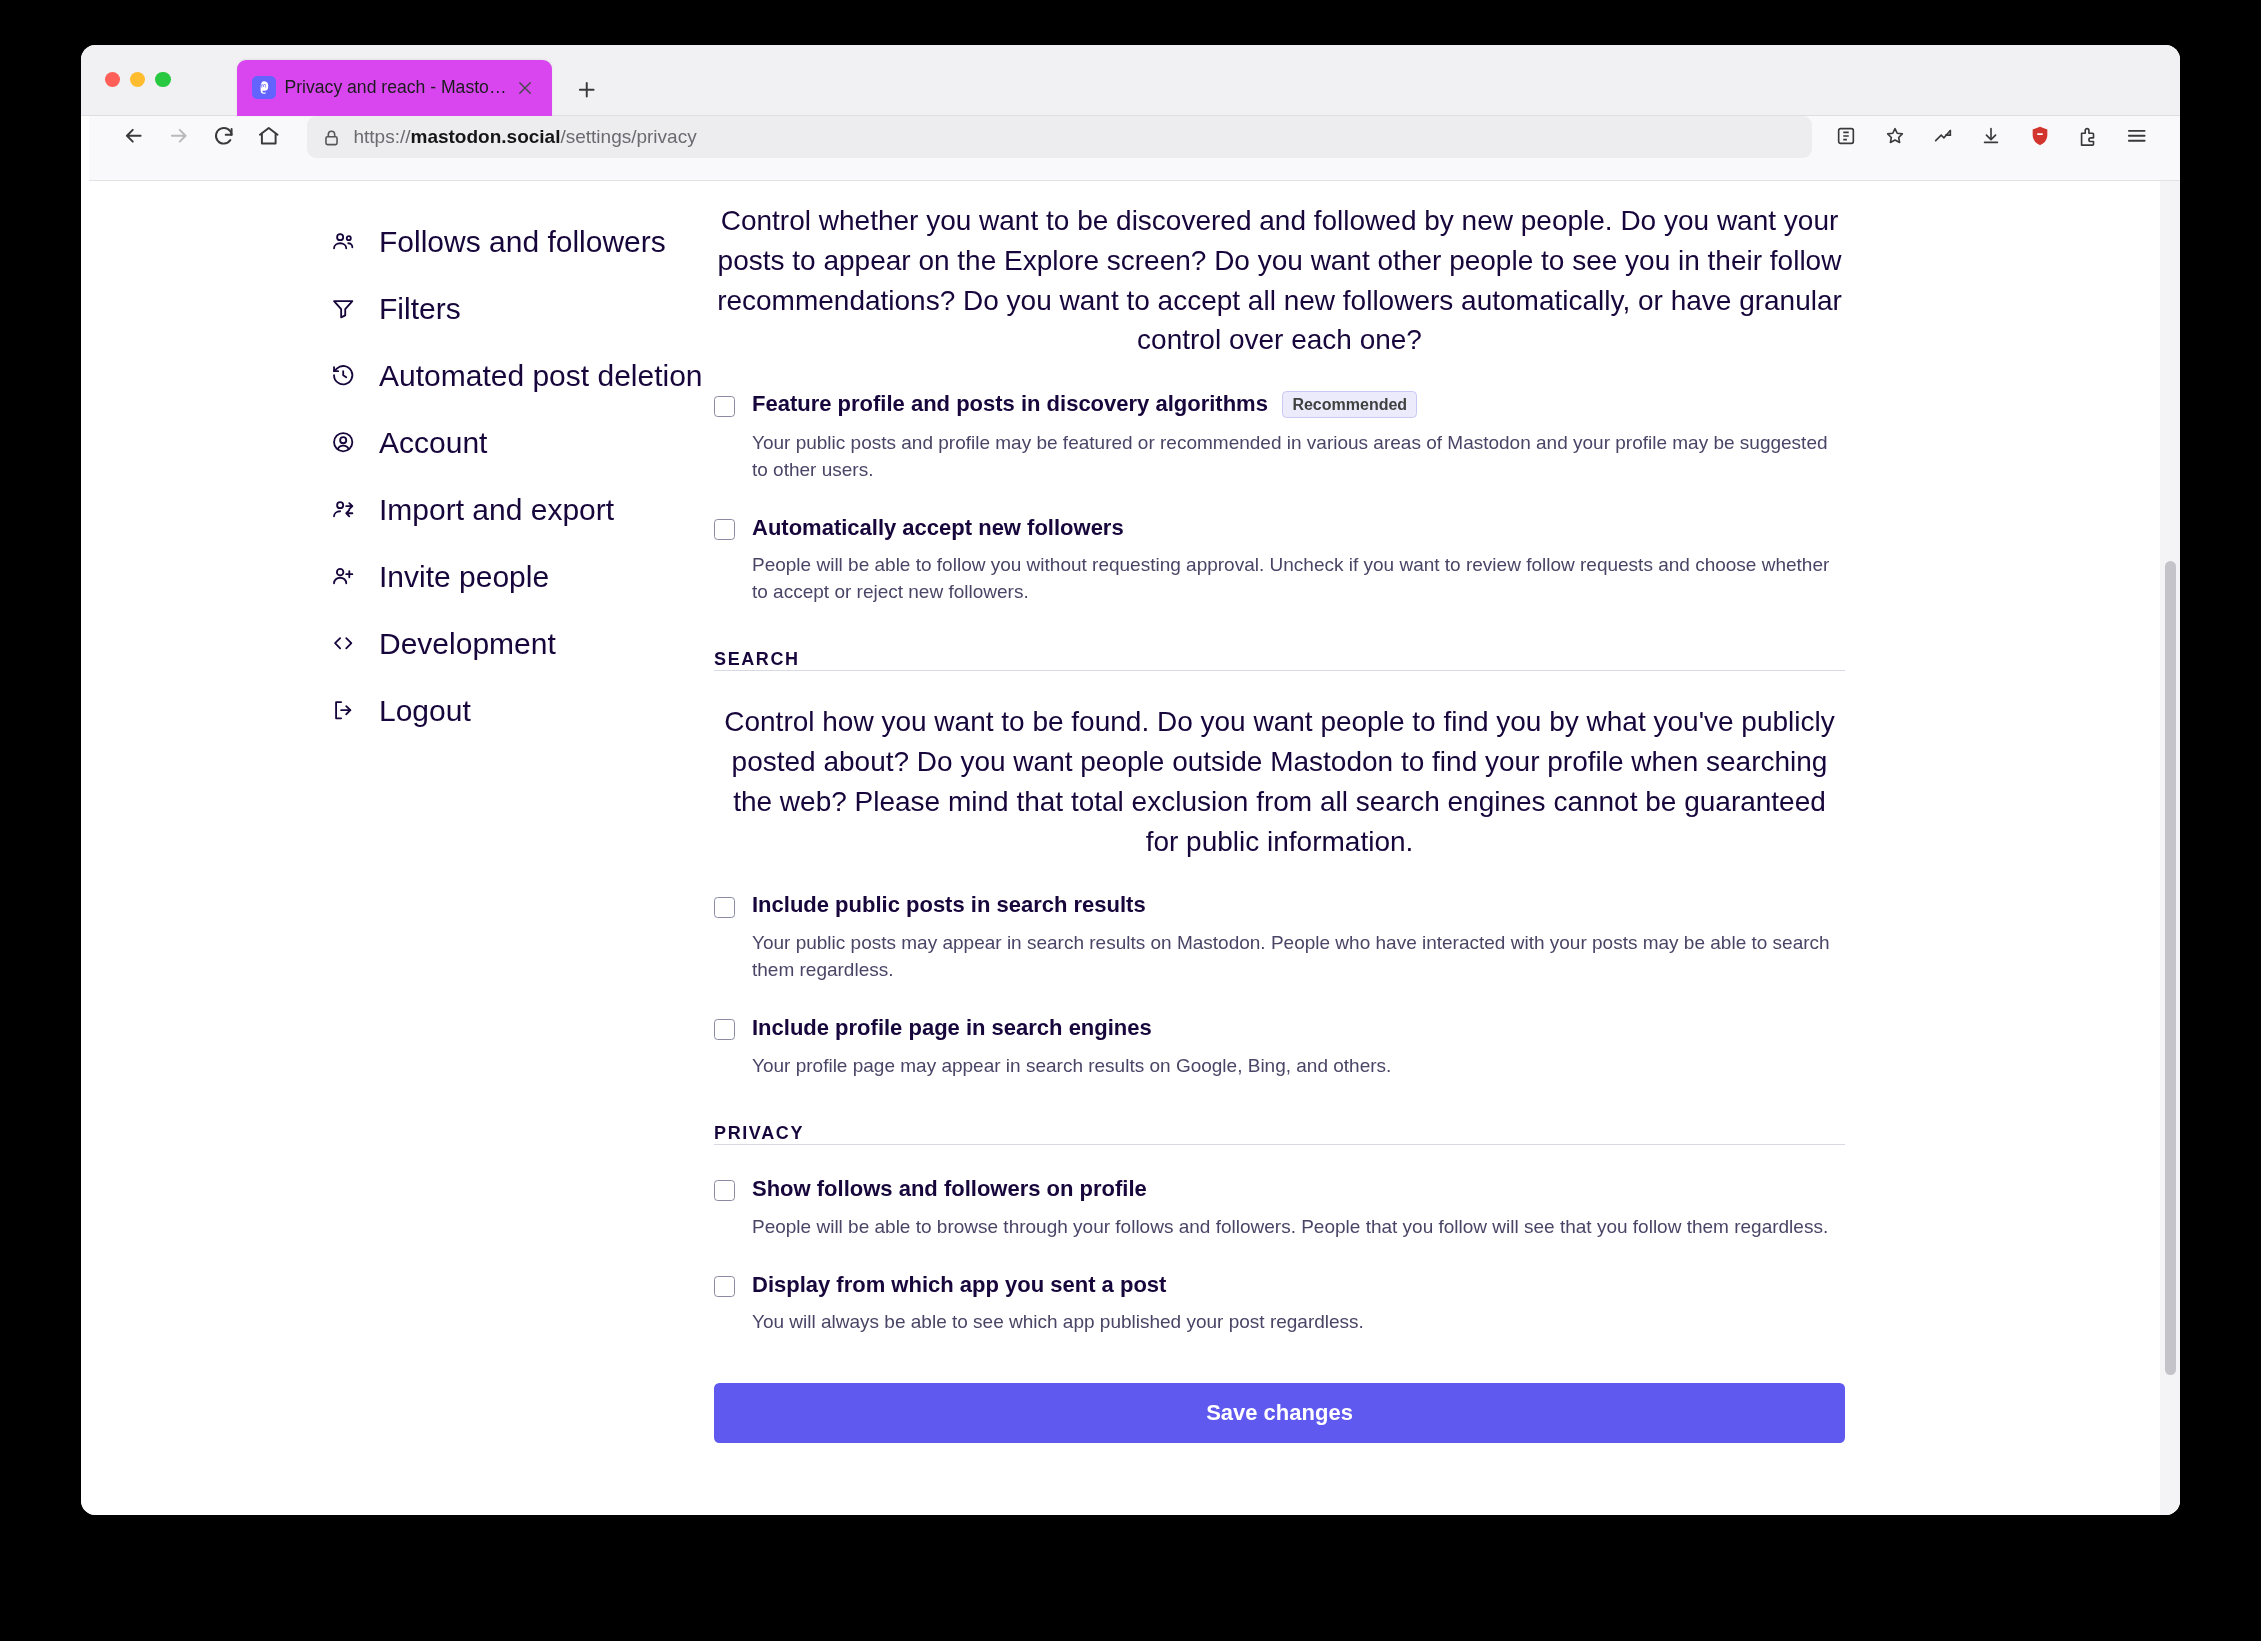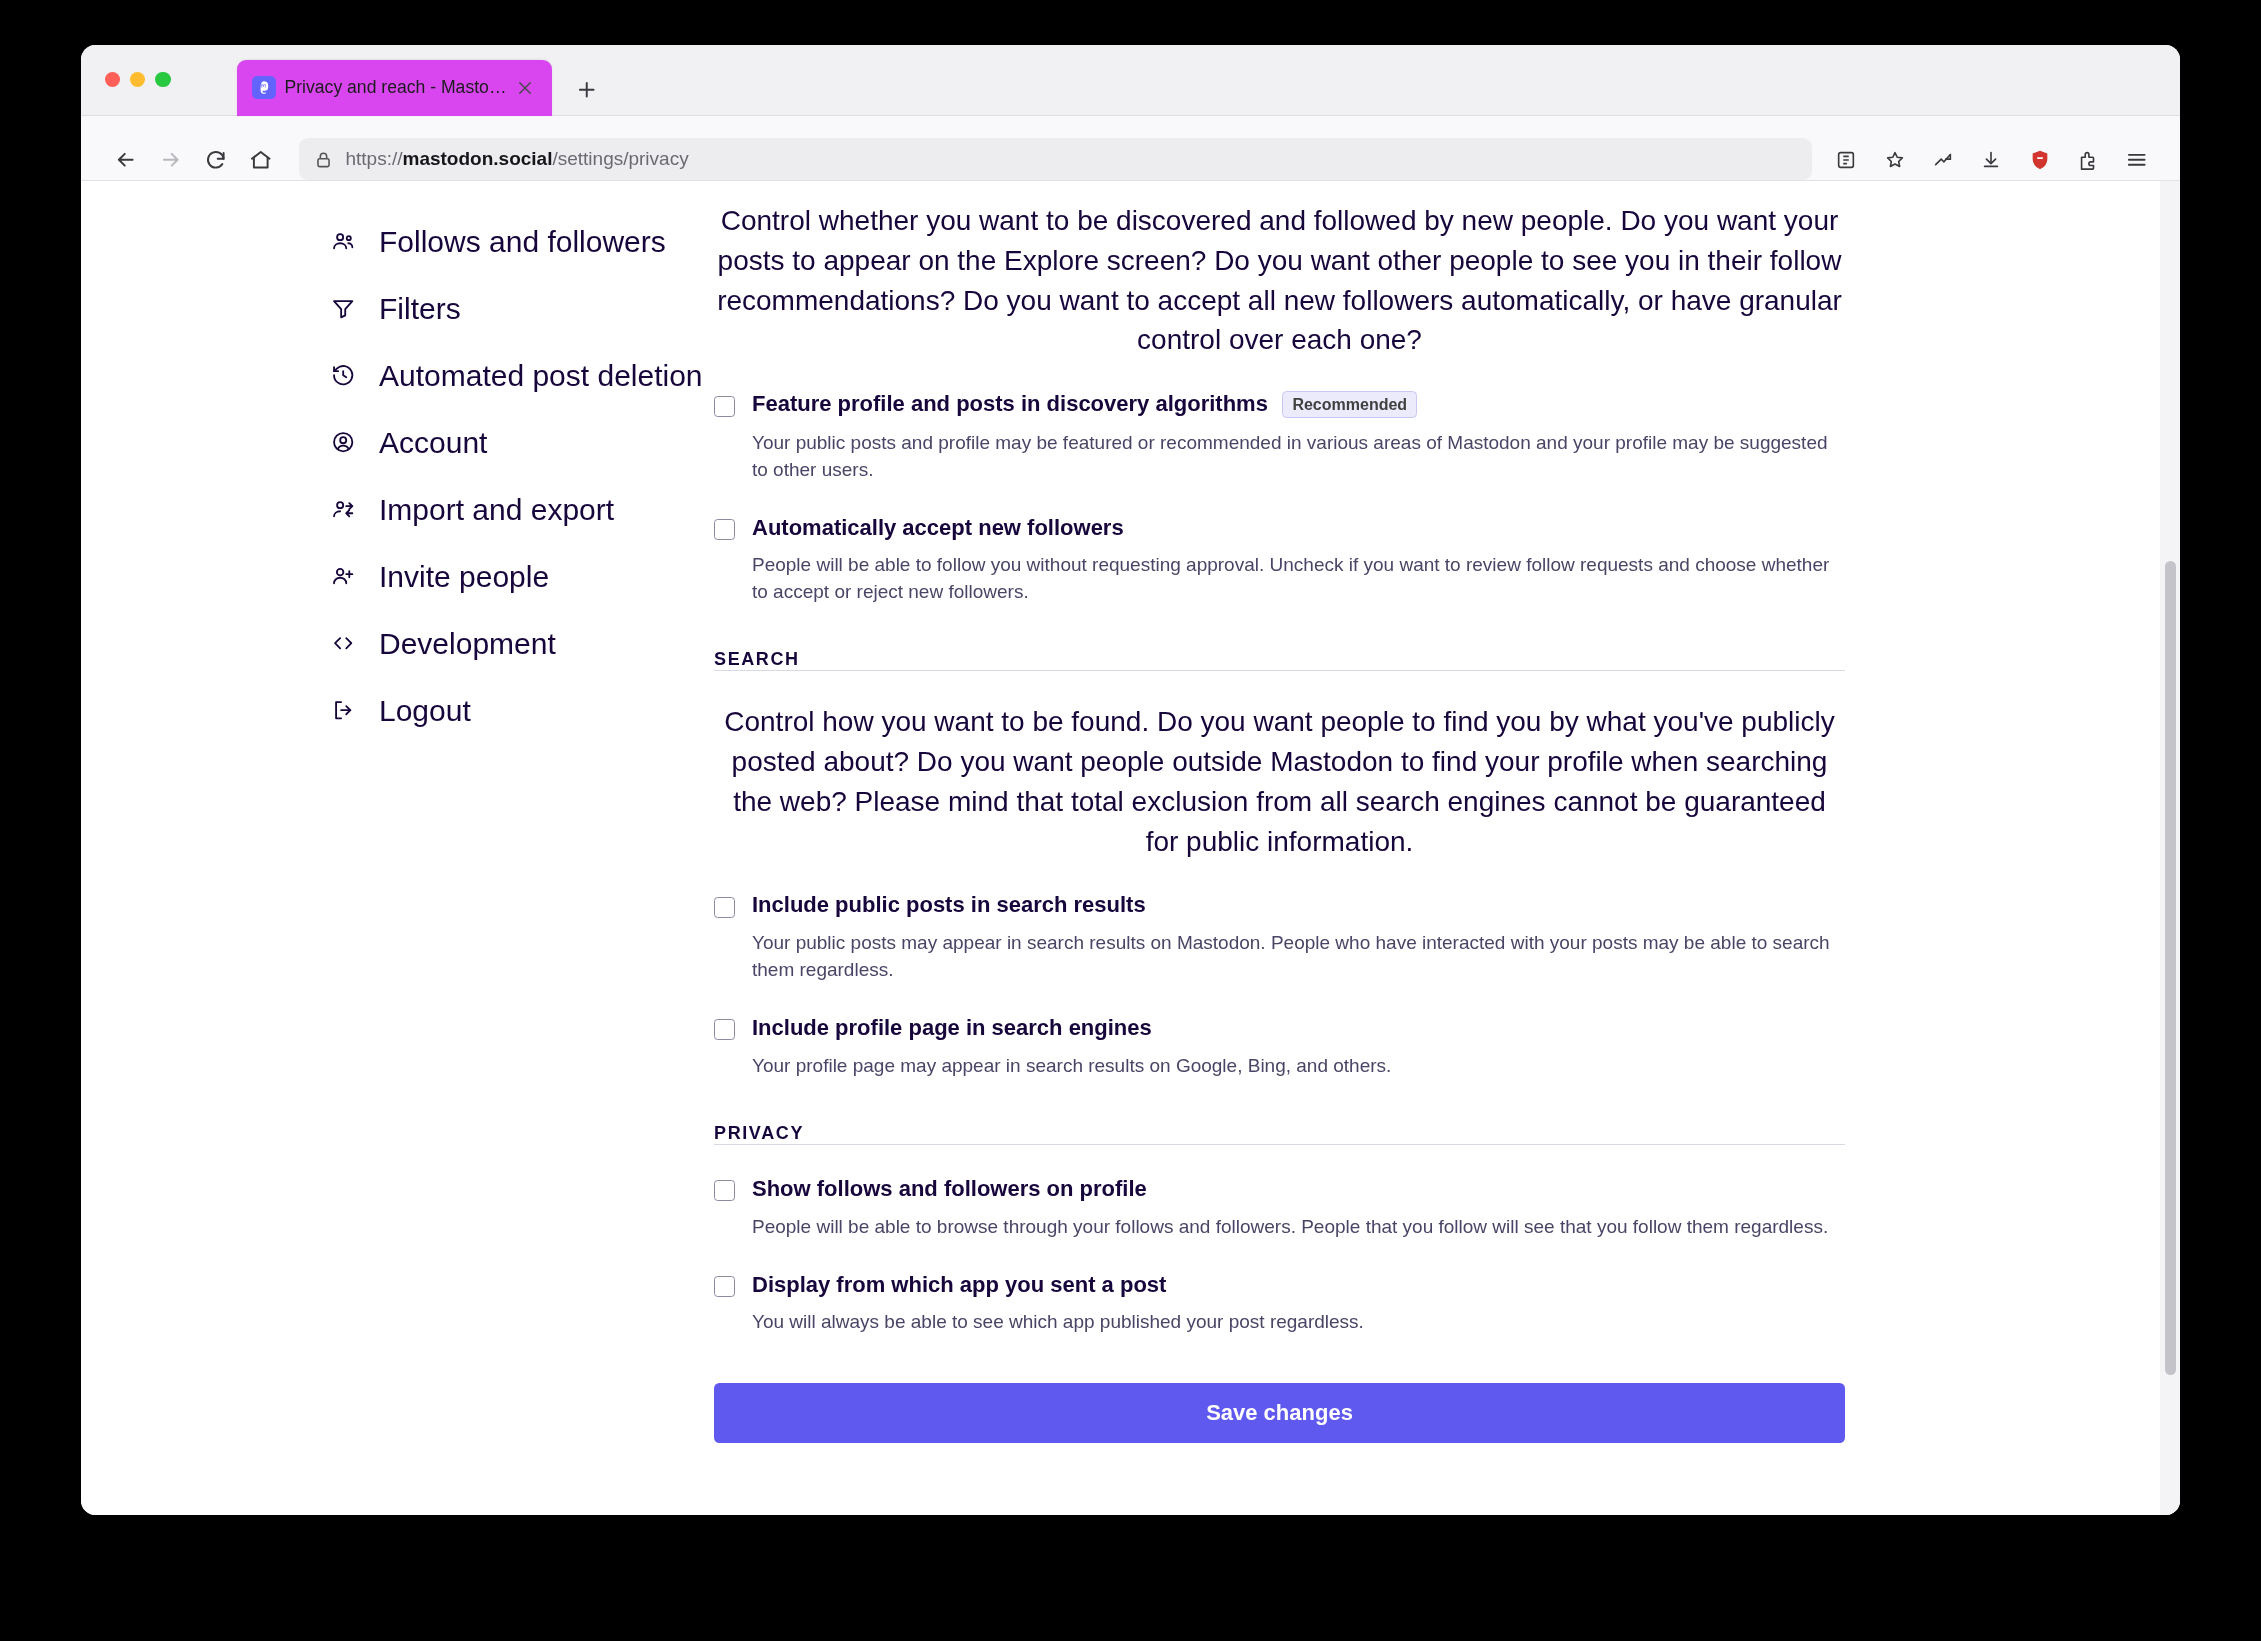--- a/index.html
+++ b/index.html
@@ -80,23 +80,24 @@
     display: flex; align-items: center; justify-content: center;
     color: #3b3b3f;
     font-size: 24.4px; line-height: 1;
   }
 
   
   #toolbar {
     height: 65px;
     background: #f9f9fb;
     border-bottom: 0.9px solid #e2e2e4;
-    display: flex; align-items: flex-end;
+    display: flex; align-items: flex-start;
     padding: 0 22px;
     gap: 0;
+    margin-left: 8px;
   }
   .nav-btn {
     width: 45px; height: 40px;
     display: flex; align-items: center; justify-content: center;
     color: #3a3a3e;
     flex: 0 0 auto;
   }
   .nav-btn.disabled { color: #b9b9bd; }
   #urlbar {
     flex: 1 1 auto;

